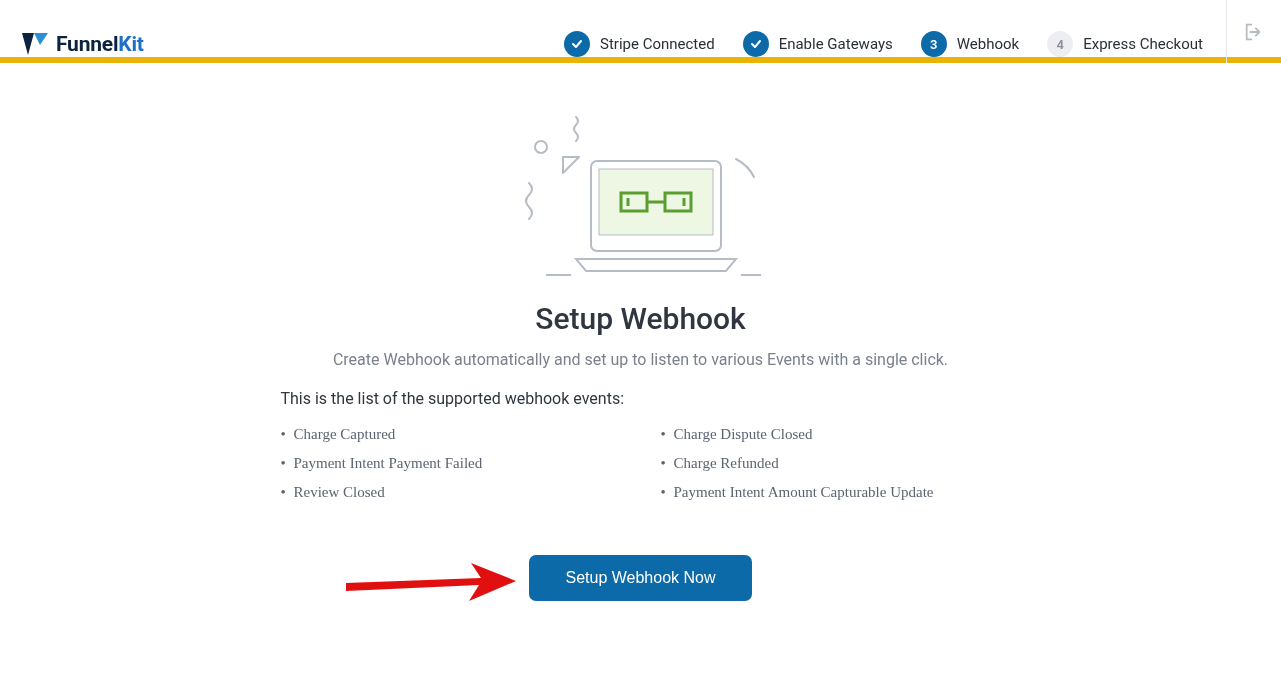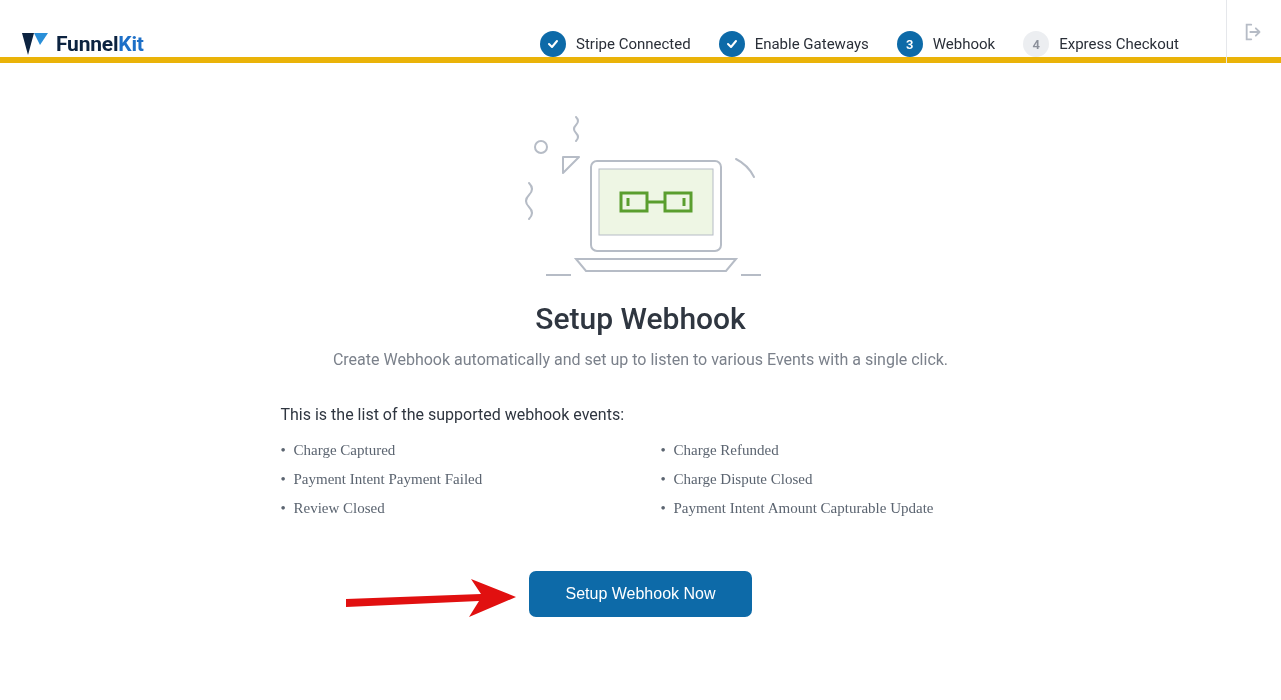--- a/index.html
+++ b/index.html
@@ -1,32 +1,32 @@
 <!DOCTYPE html>
 <html><head>
 <meta charset="utf-8">
 <style>
   * { box-sizing: border-box; margin: 0; padding: 0; }
   body { font-family: -apple-system, BlinkMacSystemFont, "Segoe UI", Roboto, Helvetica, Arial, sans-serif; background: #fff; color: #333; width: 1281px; height: 700px; overflow: hidden; }
   .header { display: flex; align-items: flex-end; height: 63px; border-bottom: 6px solid #eab308; padding: 0 20px; position: relative; }
   .logo { display: flex; align-items: center; gap: 6px; }
   .logo-text { font-weight: 700; font-size: 21px; color: #0c2340; letter-spacing: -0.2px; }
   .logo-text .kit { color: #1d6fc7; }
-  .steps { display: flex; align-items: center; gap: 28px; position: absolute; left: 540px; }
+  .steps { display: flex; align-items: center; gap: 28px; position: absolute; left: 564px; }
   .step { display: flex; align-items: center; gap: 10px; }
   .circle { width: 26px; height: 26px; border-radius: 50%; display: flex; align-items: center; justify-content: center; font-size: 13px; font-weight: 600; }
   .circle.done { background: #0d6aa8; color: #fff; }
   .circle.current { background: #0d6aa8; color: #fff; }
   .circle.pending { background: #eceef1; color: #8a8f99; }
   .step-label { font-size: 15px; color: #2a2f38; }
   .exit { position: absolute; right: 0; top: 0; height: 63px; width: 55px; display: flex; align-items: center; justify-content: center; border-left: 1px solid #e5e7eb; cursor: pointer; }
   .content { width: 720px; margin: 40px auto 0; text-align: center; position: relative; }
   .illus { display: block; margin: 0 auto 18px; }
   .title { font-size: 30px; color: #2f3640; font-weight: 500; margin-bottom: 14px; text-align: center; }
-  .subtitle { font-size: 16px; color: #7b818b; margin-bottom: 36px; }
+  .subtitle { font-size: 16px; color: #7b818b; margin-bottom: 20px; }
   .intro { text-align: left; font-size: 16px; color: #2f3640; margin-bottom: 18px; }
   .lists { display: flex; gap: 40px; text-align: left; margin-bottom: 42px; font-family: Liberation Serif, serif; }
   .col { flex: 1; }
   .col li { list-style: none; font-size: 15px; color: #5b6470; margin-bottom: 12px; }
   .col li::before { content: "• "; color: #5b6470; margin-right: 4px; }
   .setup-btn { display: inline-block; background: #0d6aa8; color: #fff; border: none; padding: 14px 36px; font-size: 16px; font-weight: 500; border-radius: 7px; cursor: pointer; }
   .arrow-overlay { position: absolute; left: 60px; bottom: -12px; pointer-events: none; }
 </style>
 </head>
 <body>
@@ -100,22 +100,22 @@
 
   <p class="intro">This is the list of the supported webhook events:</p>
 
   <div class="lists">
     <ul class="col">
       <li>Charge Captured</li>
       <li>Payment Intent Payment Failed</li>
       <li>Review Closed</li>
     </ul>
     <ul class="col">
+      <li>Charge Dispute Closed</li>
       <li>Charge Refunded</li>
-      <li>Charge Dispute Closed</li>
       <li>Payment Intent Amount Capturable Update</li>
     </ul>
   </div>
 
   <button class="setup-btn">Setup Webhook Now</button>
 
   <svg class="arrow-overlay" width="180" height="70" viewBox="0 0 180 70">
     <path d="M5 40 L140 35 L130 20 L175 38 L128 58 L138 42 L5 48 Z" fill="#e11010"></path>
   </svg>
 </div>

